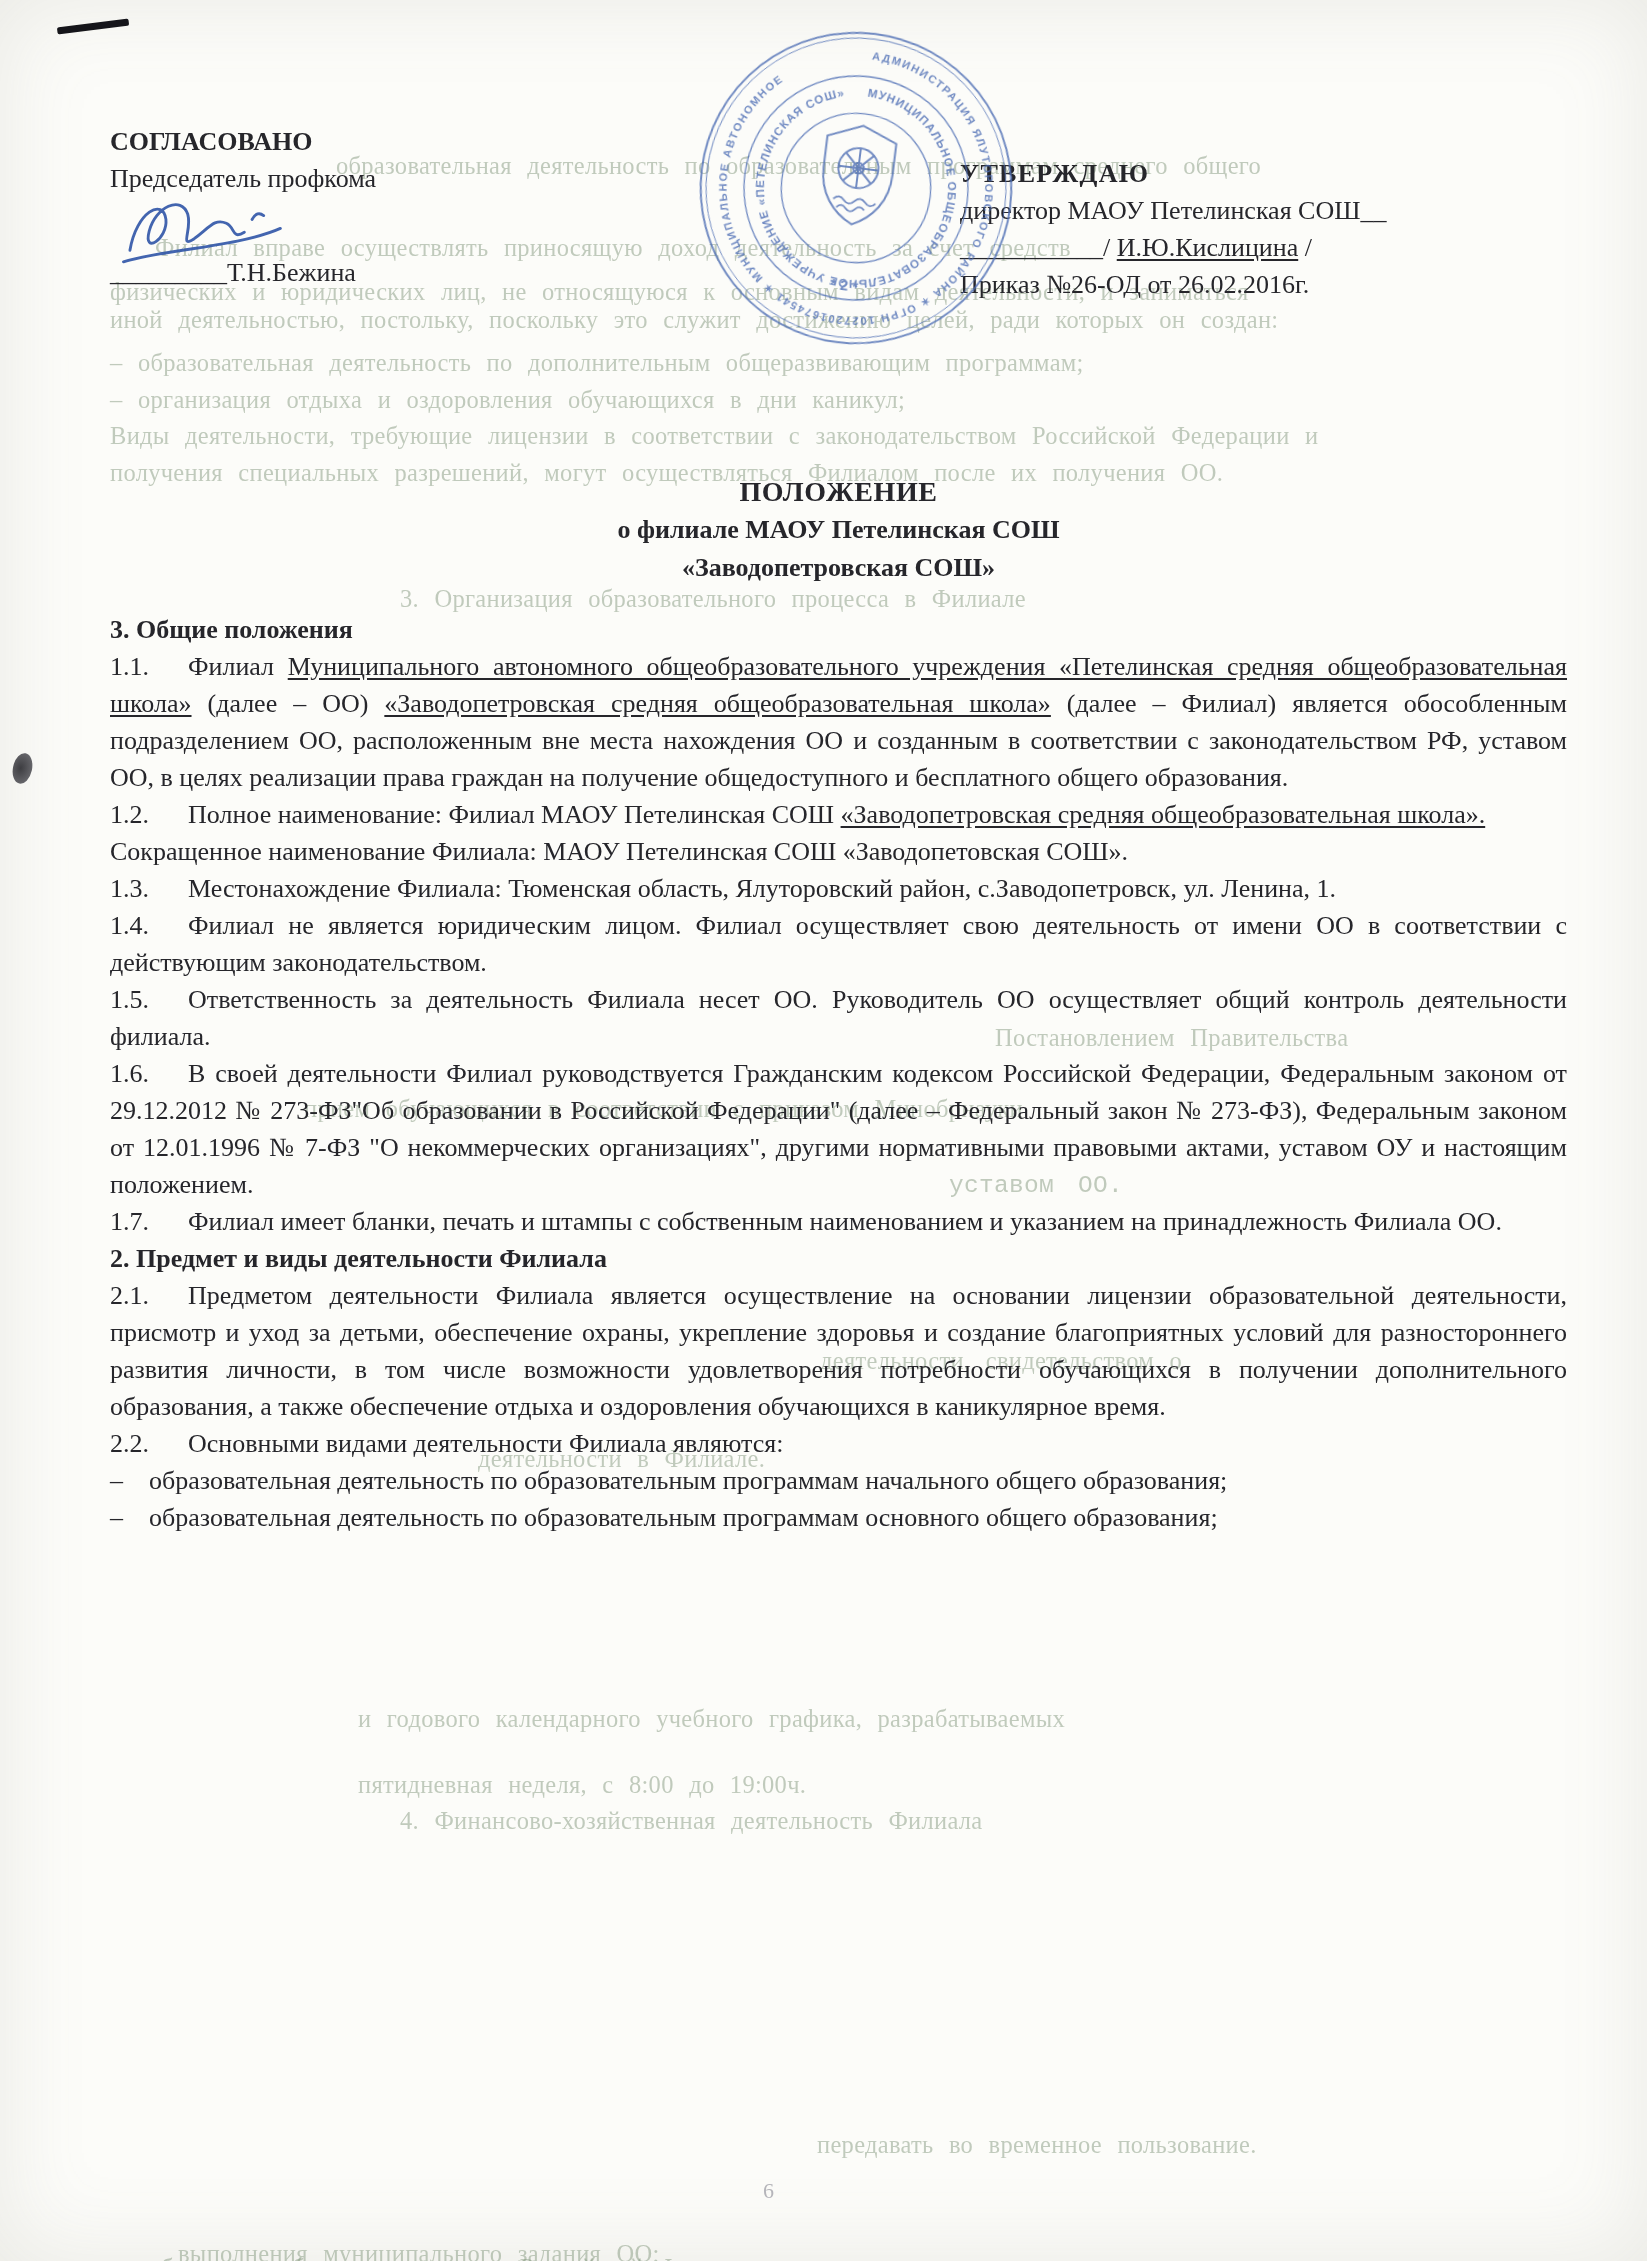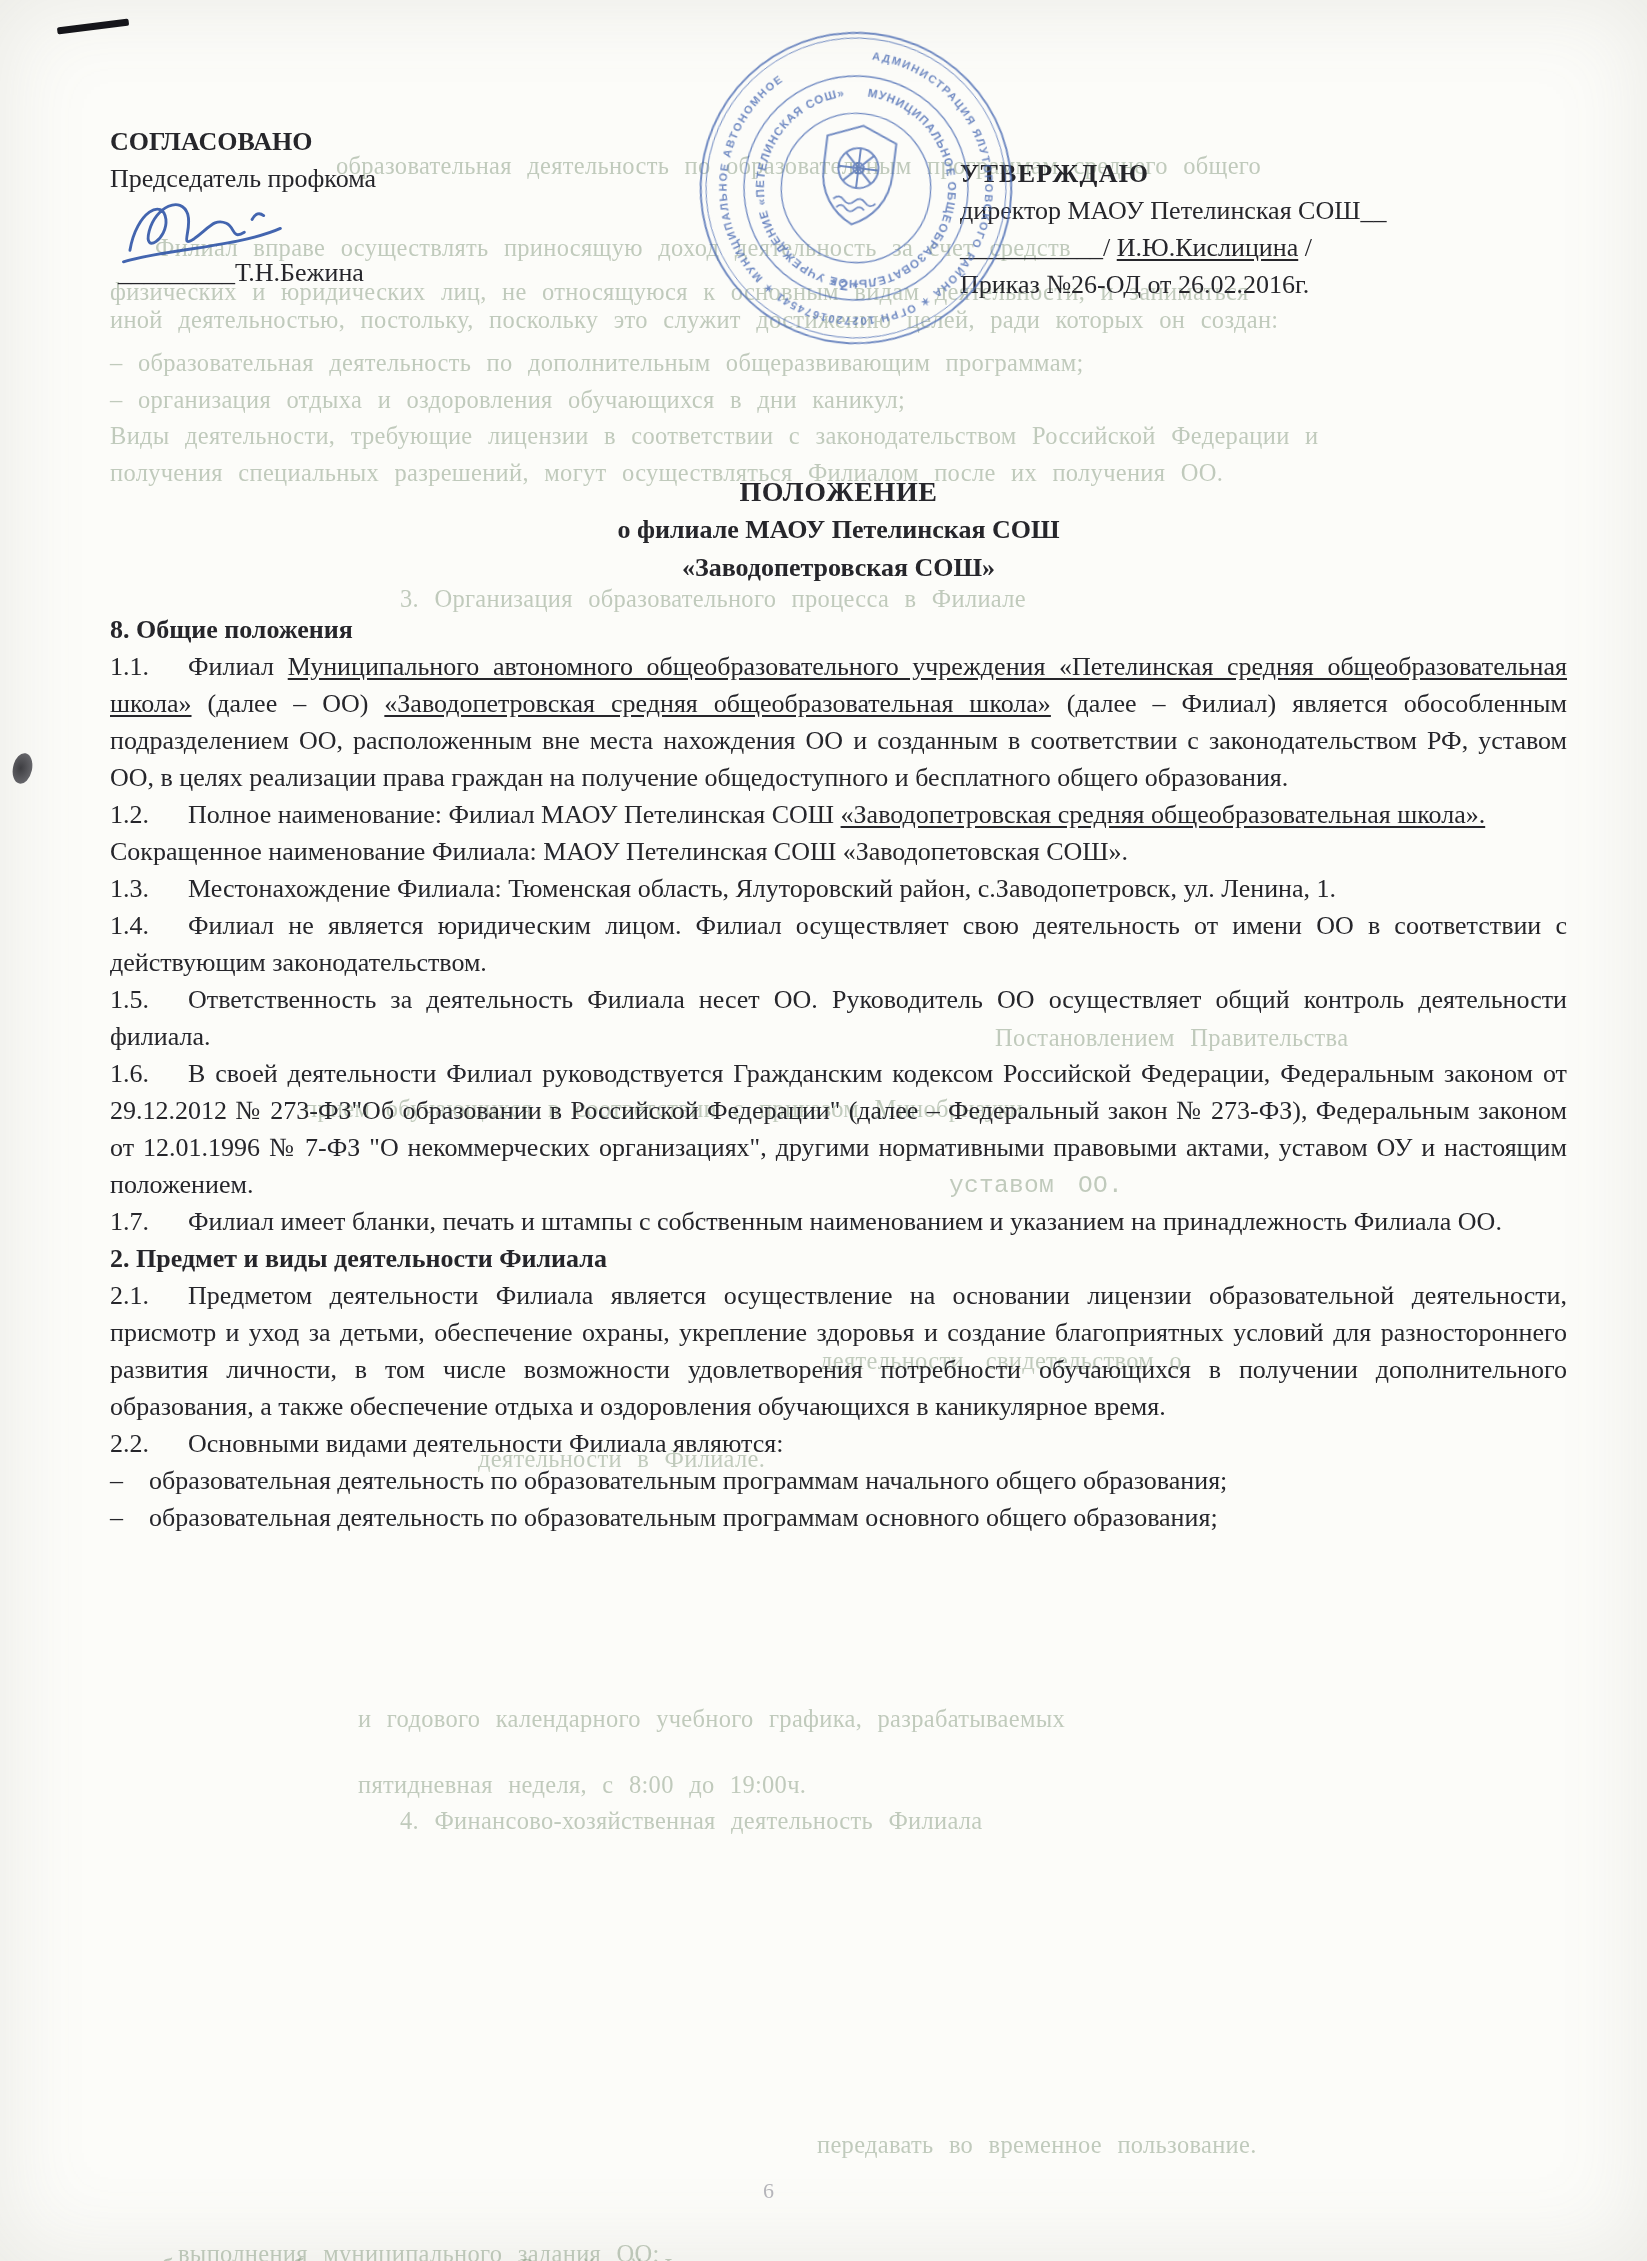--- a/index.html
+++ b/index.html
@@ -28,21 +28,21 @@
   .artifact{position:absolute;z-index:5;}
   .dash-top-left{left:57px;top:23px;width:72px;height:6.5px;background:#15151a;border-radius:1.9px;transform:rotate(-7deg);}
   .smudge-left{left:13px;top:753px;width:19.4px;height:31px;background:radial-gradient(ellipse at 40% 50%, #1d1d22 0%, #4a4a50 70%, transparent 100%);border-radius:50%;transform:rotate(12deg);opacity:.85;}
   .bottom-mark{left:763px;top:2178px;font-size:22px;color:rgba(95,95,110,.45);filter:blur(0.3px);}
   
   .hdr{position:absolute;z-index:2;font-size:26px;line-height:37px;}
   .hdr-left{left:110px;top:123px;}
   .hdr-right{left:960px;top:123px;margin-top:32px;}
   .bold{font-weight:bold;}
   .sp{letter-spacing:1.3px;}
-  .sig-row{margin-top:57px;margin-left:8px;}
+  .sig-row{margin-top:57px;}
   .u{text-decoration:underline;text-underline-offset:3.2px;}
   .signature-svg{position:absolute;left:118px;top:186px;z-index:3;}
   
   .stamp{
     position:absolute;left:696px;top:28px;width:320px;height:320px;
     z-index:4;opacity:.8;transform:rotate(7deg);
     filter:blur(0.2px);
   }
   .stamp text{font-family:"Liberation Sans", sans-serif;font-weight:bold;}
   
@@ -145,21 +145,21 @@
     <div>Приказ №26-ОД от 26.02.2016г.</div>
   </div>
 
   <div class="title-block">
     <div class="title-main">ПОЛОЖЕНИЕ</div>
     <div>о филиале МАОУ Петелинская СОШ</div>
     <div>«Заводопетровская СОШ»</div>
   </div>
 
   <div class="doc-body">
-    <p class="h-para">8. Общие положения</p>
+    <p class="h-para">3. Общие положения</p>
     <p class="para"><span>1.1.  Филиал </span><span class="u">Муниципального автономного общеобразовательного учреждения «Петелинская средняя общеобразовательная школа»</span><span> (далее – ОО) </span><span class="u">«Заводопетровская средняя общеобразовательная школа»</span><span> (далее – Филиал) является обособленным подразделением ОО, расположенным вне места нахождения ОО и созданным в соответствии с законодательством РФ, уставом ОО, в целях реализации права граждан на получение общедоступного и бесплатного общего образования.</span></p>
     <p class="para"><span>1.2.  Полное наименование: Филиал МАОУ Петелинская СОШ </span><span class="u">«Заводопетровская средняя общеобразовательная школа».</span></p>
     <p class="para"><span>Сокращенное наименование Филиала: МАОУ Петелинская СОШ «Заводопетовская СОШ».</span></p>
     <p class="para"><span>1.3.  Местонахождение Филиала: Тюменская область, Ялуторовский район, с.Заводопетровск, ул. Ленина, 1.</span></p>
     <p class="para"><span>1.4.  Филиал не является юридическим лицом. Филиал осуществляет свою деятельность от имени ОО в соответствии с действующим законодательством.</span></p>
     <p class="para"><span>1.5.  Ответственность за деятельность Филиала несет ОО. Руководитель ОО осуществляет общий контроль деятельности филиала.</span></p>
     <p class="para"><span>1.6.  В своей деятельности Филиал руководствуется Гражданским кодексом Российской Федерации, Федеральным законом от 29.12.2012 № 273-ФЗ"Об образовании в Российской Федерации" (далее –  Федеральный закон № 273-ФЗ), Федеральным законом от 12.01.1996 № 7-ФЗ "О некоммерческих организациях", другими нормативными правовыми актами, уставом ОУ и настоящим положением.</span></p>
     <p class="para"><span>1.7.  Филиал имеет бланки, печать и штампы с собственным наименованием и указанием на принадлежность Филиала ОО.</span></p>
     <p class="h-para">2. Предмет и виды деятельности Филиала</p>
     <p class="para"><span>2.1.  Предметом деятельности Филиала является осуществление на основании лицензии образовательной деятельности, присмотр и уход за детьми, обеспечение охраны, укрепление здоровья и создание благоприятных условий для разностороннего развития личности, в том числе возможности удовлетворения потребности обучающихся в получении дополнительного образования, а также обеспечение отдыха и оздоровления обучающихся в каникулярное время.</span></p>

